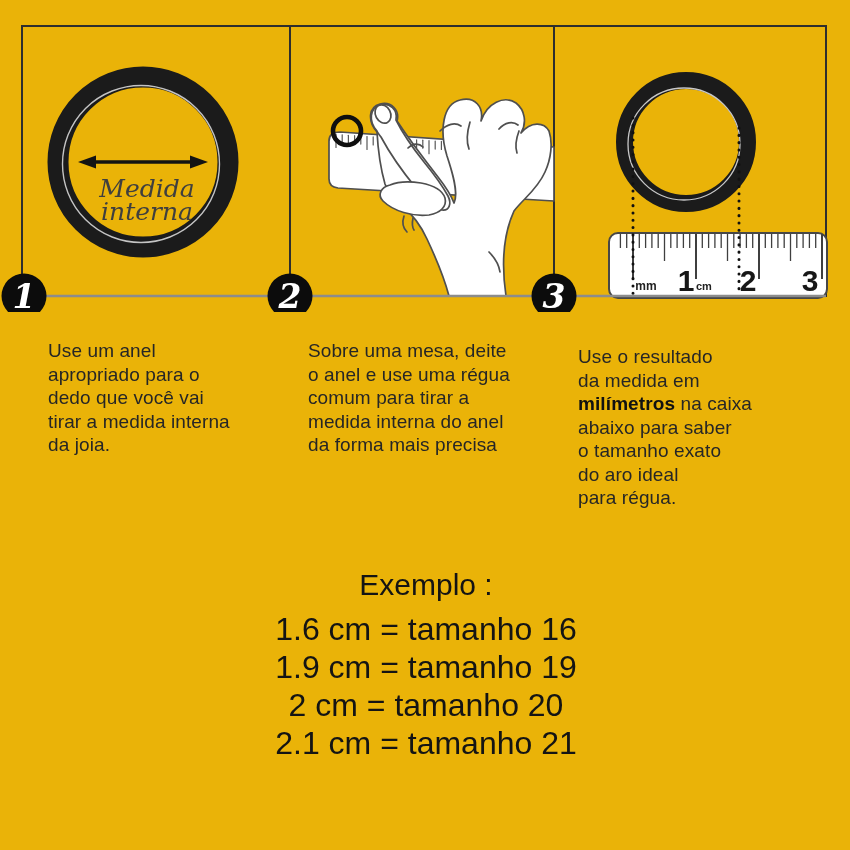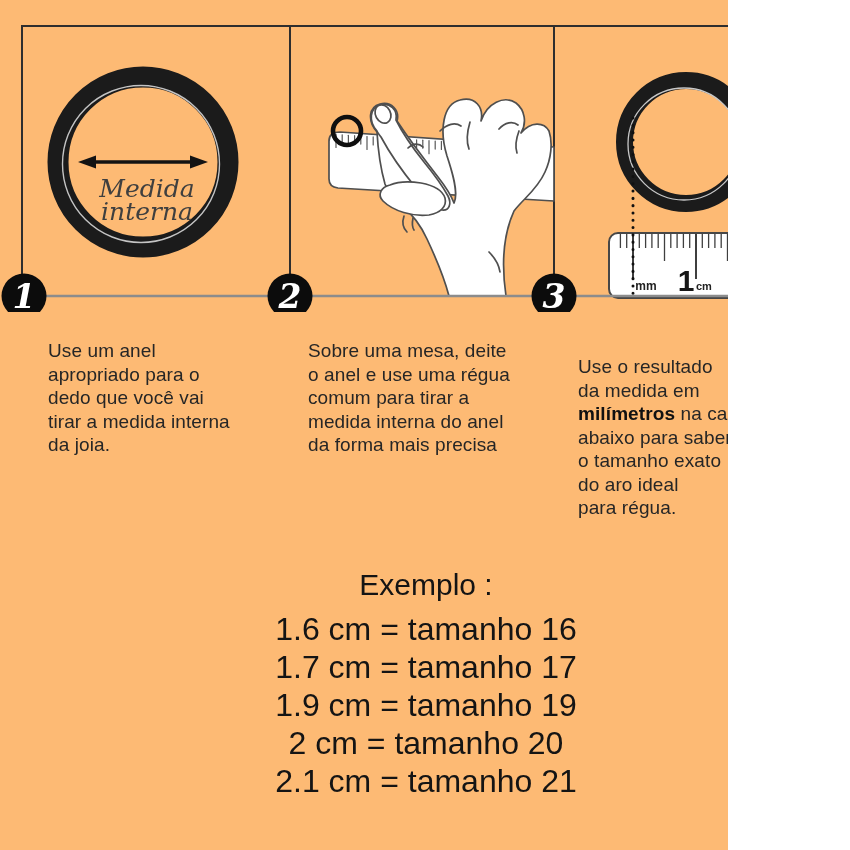--- a/index.html
+++ b/index.html
@@ -1,27 +1,27 @@
 <!DOCTYPE html>
 <html><head>
 <meta charset="utf-8">
 <style>
   html,body{margin:0;padding:0;background:#fff;}
   .page{
-    position:relative;width:728px;height:850px;background:#fdba74;overflow:hidden;
+    position:relative;width:850px;height:850px;background:#eab308;overflow:hidden;
     font-family:"Liberation Sans",sans-serif;color:#222;
   }
   .panels-svg{position:absolute;left:0;top:0;}
   .step-text{
     position:absolute;font-size:19px;line-height:23.5px;white-space:pre-line;
     color:#262626;letter-spacing:.1px;
   }
   #step1-text{left:48px;top:320px;width:220px;}
   #step2-text{left:308px;top:320px;width:240px;}
-  #step3-text{left:578px;top:336px;width:195px;}
+  #step3-text{left:578px;top:326px;width:195px;}
   .bold-word{font-weight:bold;color:#111;}
   .heading{
     position:absolute;top:498px;left:0;width:820px;text-align:center;
     font-family:"DejaVu Sans",sans-serif;font-weight:bold;font-style:italic;
     font-size:24px;letter-spacing:2px;word-spacing:7px;color:#101010;
   }
   .example{
     position:absolute;top:568px;left:0;width:822px;text-align:center;color:#141414;padding-left:15px;
   }
   .example-title{font-size:30px;margin:0 0 8px 0;}
@@ -198,19 +198,18 @@
 </span><span class="bold-word">milímetros</span><span> na caixa
 abaixo para saber
 o tamanho exato
 do aro ideal
 para régua.</span></p>
 
 
   <div class="example">
     <p class="example-title">Exemplo :</p>
     <div class="example-row">1.6 cm = tamanho 16</div>
-    <div class="example-row">1.7 cm = tamanho 17</div>
     <div class="example-row">1.9 cm = tamanho 19</div>
     <div class="example-row">2 cm = tamanho 20</div>
     <div class="example-row">2.1 cm = tamanho 21</div>
   </div>
 
 </div>
 
 </body></html>

